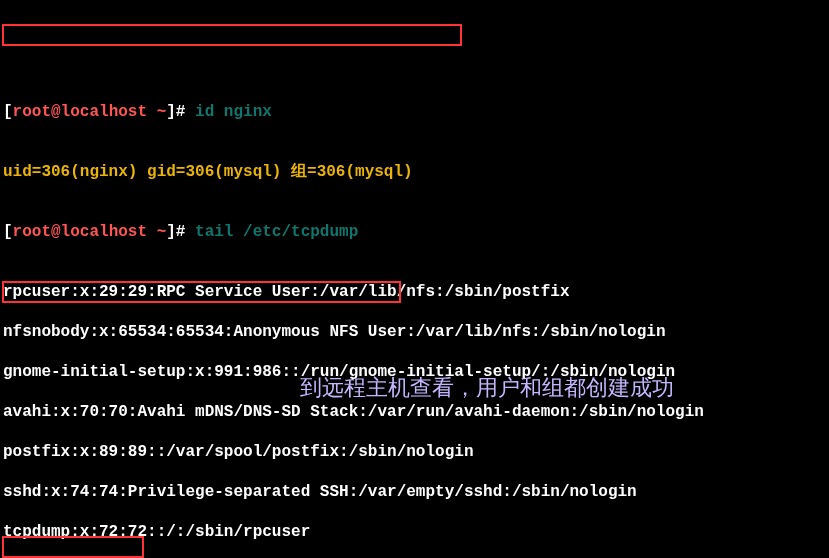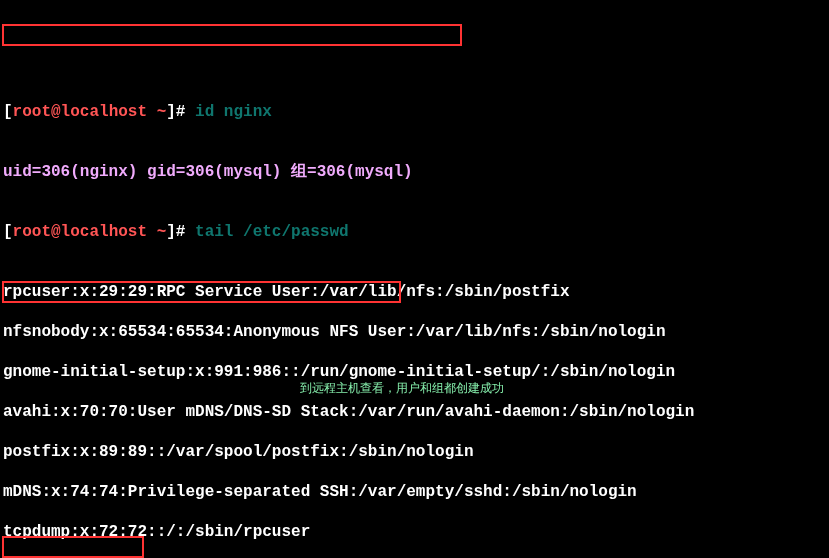--- a/index.html
+++ b/index.html
@@ -35,55 +35,55 @@
   }
   .cmd {
     color: #0f766e;
     font-weight: bold;
   }
   .output {
     color: #ffffff;
     font-weight: bold;
   }
   .output-cyan {
-    color: #f0abfc;
+    color: #eab308;
     font-weight: bold;
     text-align: center;
   }
   .box1 {
     position: absolute;
     border: 2px solid #ff3333;
     box-sizing: border-box;
   }
   .annotation {
     position: absolute;
-    color: #86efac;
+    color: #c4b5fd;
     font-family: Liberation Sans, sans-serif;
-    font-size: 12px;
+    font-size: 22px;
     font-weight: normal;
   }
 </style>
 </head>
 <body>
 
 
 
 
 <span class="line"><span class="prompt-bracket">[</span><span class="prompt-user">root@localhost ~</span><span class="prompt-symbol">]#</span><span class="cmd"> id nginx</span></span>
 
 <span class="line"><span class="output-cyan">uid=306(nginx) gid=306(mysql) 组=306(mysql)</span></span>
 
-<span class="line"><span class="prompt-bracket">[</span><span class="prompt-user">root@localhost ~</span><span class="prompt-symbol">]#</span><span class="cmd"> tail /etc/passwd</span></span>
+<span class="line"><span class="prompt-bracket">[</span><span class="prompt-user">root@localhost ~</span><span class="prompt-symbol">]#</span><span class="cmd"> tail /etc/tcpdump</span></span>
 
 <span class="line output">rpcuser:x:29:29:RPC Service User:/var/lib/nfs:/sbin/postfix</span>
 <span class="line output">nfsnobody:x:65534:65534:Anonymous NFS User:/var/lib/nfs:/sbin/nologin</span>
 <span class="line output">gnome-initial-setup:x:991:986::/run/gnome-initial-setup/:/sbin/nologin</span>
-<span class="line output">avahi:x:70:70:User mDNS/DNS-SD Stack:/var/run/avahi-daemon:/sbin/nologin</span>
+<span class="line output">avahi:x:70:70:Avahi mDNS/DNS-SD Stack:/var/run/avahi-daemon:/sbin/nologin</span>
 <span class="line output">postfix:x:89:89::/var/spool/postfix:/sbin/nologin</span>
-<span class="line output">mDNS:x:74:74:Privilege-separated SSH:/var/empty/sshd:/sbin/nologin</span>
+<span class="line output">sshd:x:74:74:Privilege-separated SSH:/var/empty/sshd:/sbin/nologin</span>
 <span class="line output">tcpdump:x:72:72::/:/sbin/rpcuser</span>
 
 
 
 
 
 
 
 
 

